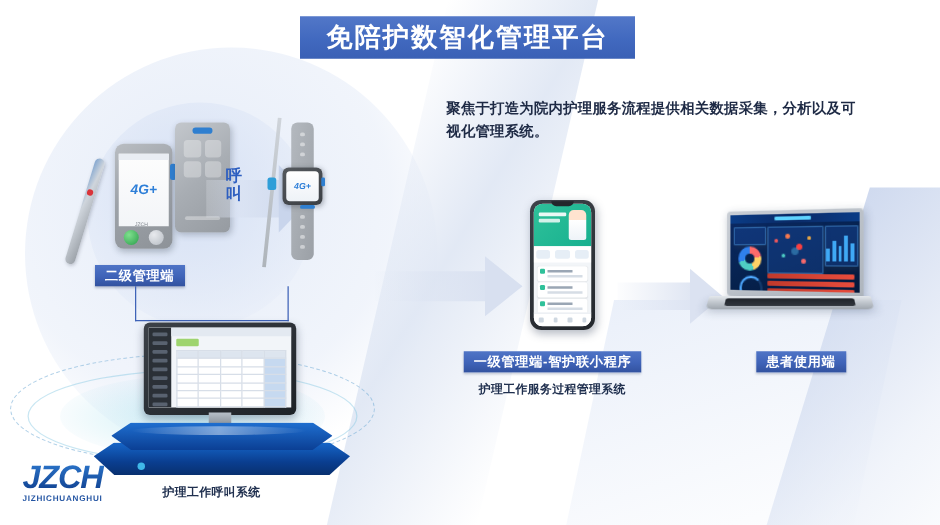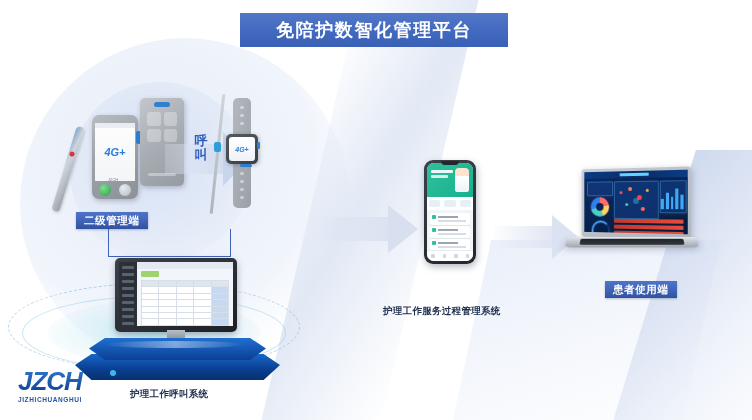--- a/index.html
+++ b/index.html
@@ -53,21 +53,21 @@
   .page-kicker{
     position:absolute;left:30px;top:8px;
     font-size:11px;font-weight:bold;color:#3b4f8f;letter-spacing:.5px;
   }
   .title-banner{
     position:absolute;left:240px;top:13px;width:268px;height:34px;
     background:linear-gradient(180deg,#5277c8 0%,#4169bf 55%,#3a60b5 100%);
     display:flex;align-items:center;justify-content:center;
   }
   .title-banner span{
-    color:#ffffff;font-size:18px;font-weight:bold;letter-spacing:1.6px;
+    color:#ffffff;font-size:21px;font-weight:bold;letter-spacing:1.6px;
   }
   .intro-text{
     position:absolute;left:357px;top:78px;width:330px;
     font-size:11.5px;font-weight:bold;color:#1e2a45;line-height:1.65;letter-spacing:.2px;
   }
 
   
   .pill{
     position:absolute;display:flex;align-items:center;justify-content:center;
     background:linear-gradient(180deg,#4f74c6 0%,#3f63b8 55%,#32529f 100%);
@@ -86,21 +86,21 @@
   .call-arrow .body{
     position:absolute;left:0;top:16px;width:62px;height:30px;
     background:linear-gradient(90deg,rgba(243,246,252,.2),rgba(209,219,238,.95));
   }
   .call-arrow .head{
     position:absolute;left:58px;top:4px;width:0;height:0;
     border-top:27px solid transparent;border-bottom:27px solid transparent;
     border-left:26px solid #c9d5ec;
   }
   .call-arrow .label{
-    position:absolute;left:24px;top:6px;width:24px;
+    position:absolute;left:10px;top:6px;width:24px;
     color:#2e5fc0;font-size:13px;font-weight:bold;line-height:1.05;text-align:center;
   }
 
   
   .flow-arrow{position:absolute;}
   .flow-arrow .shaft{position:absolute;left:0;top:0;height:100%;}
   .flow-arrow .tip{position:absolute;width:0;height:0;}
 
   
   .device{position:absolute;}
@@ -317,20 +317,21 @@
   <div class="bg-wedge-left"></div>
   <div class="bg-wedge-mid"></div>
   <div class="bg-wedge-right"></div>
   <div class="bg-ring"></div>
   <div class="bg-ring2"></div>
   <div class="glow-ellipse"></div>
 
   <div class="title-banner">
     <span>免陪护数智化管理平台</span>
   </div>
+  <div class="intro-text">聚焦于打造为院内护理服务流程提供相关数据采集，分析以及可视化管理系统。</div>
 
   <div class="device stylus">
     <span class="dot"></span>
   </div>
 
   <div class="device handset">
     <div class="screen">
       <span class="net">4G+</span>
     </div>
     <div class="statusbar"></div>
@@ -513,20 +514,23 @@
 
       <div class="nav">
         <i></i>
         <i></i>
         <i></i>
         <i></i>
       </div>
     </div>
   </div>
 
+  <div class="pill" style="left:371px;top:281px;">
+    <span>一级管理端-智护联小程序</span>
+  </div>
   <div class="caption" style="left:383px;top:305px;">护理工作服务过程管理系统</div>
 
   <div class="flow-arrow" style="left:494px;top:215px;width:86px;height:44px;">
     <div class="shaft" style="width:62px;top:11px;height:22px;background:linear-gradient(90deg,rgba(238,242,249,.15),rgba(219,226,241,.9));"></div>
     <div class="tip" style="left:58px;top:0;border-top:22px solid transparent;border-bottom:22px solid transparent;border-left:26px solid #dbe2f1;"></div>
   </div>
 
   <div class="device laptop">
     <div class="lid">
       <div class="scr">

